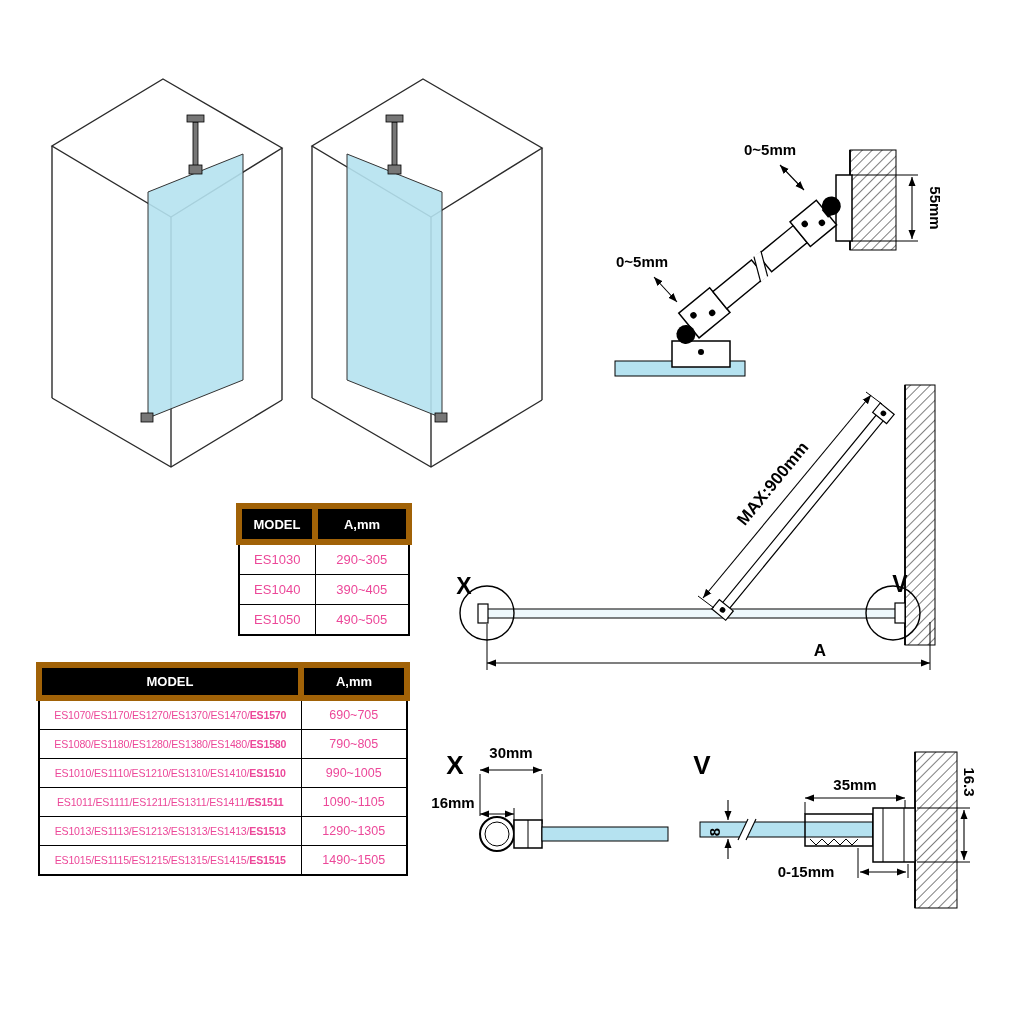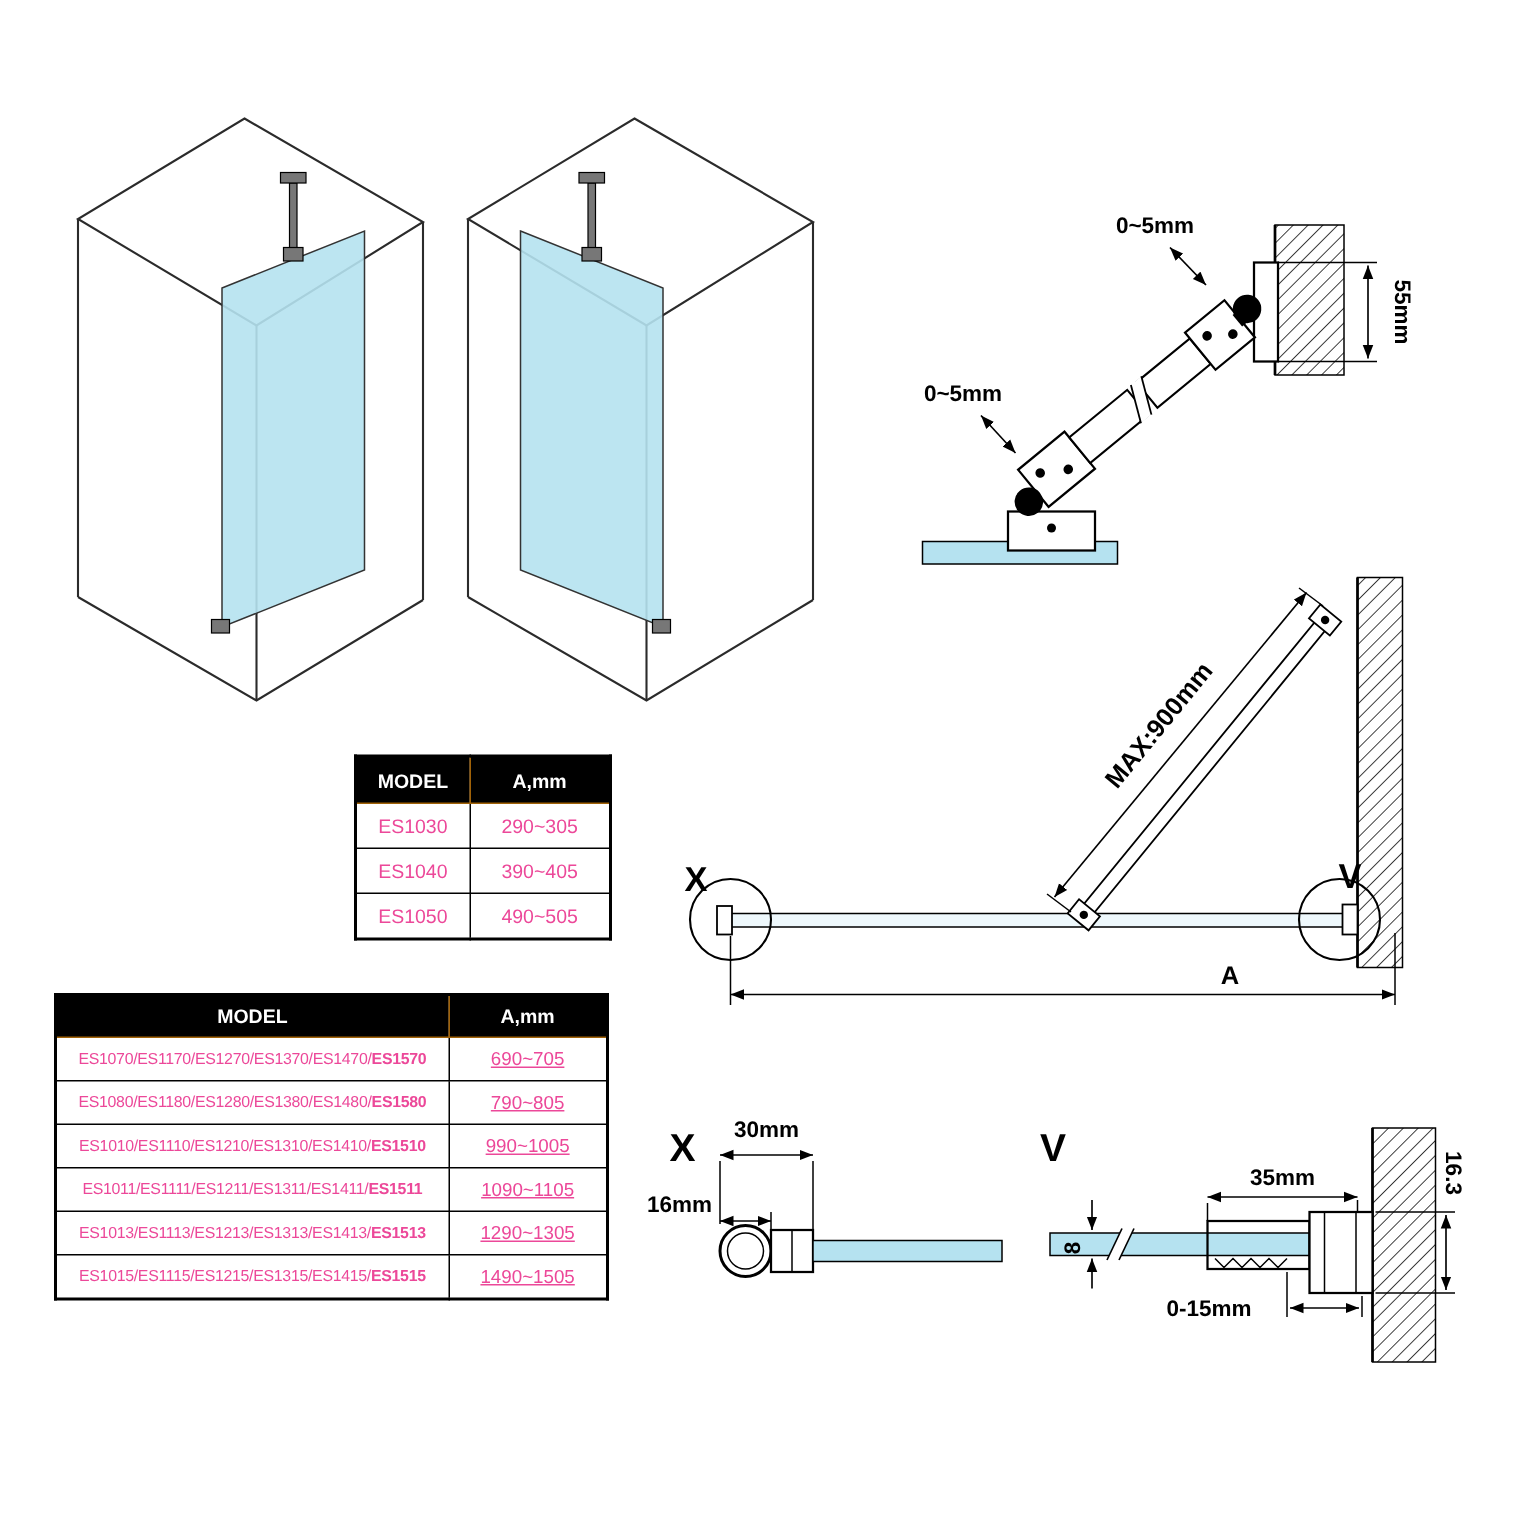--- a/index.html
+++ b/index.html
@@ -14,31 +14,31 @@
   .dim-txt{font-weight:bold;font-size:15px;}
   .dim-txt-lg{font-weight:bold;font-size:17px;}
   .marker-letter{font-weight:bold;font-size:26px;}
   .marker-letter-sm{font-weight:bold;font-size:23px;}
   .dline{stroke:#000;stroke-width:1.1;fill:none;}
   .ext{stroke:#000;stroke-width:1;fill:none;}
   .outline{stroke:#000;fill:#fff;}
   .frame{stroke:#2b2b2b;stroke-width:1.4;fill:none;}
   .fit{fill:#777;stroke:#000;stroke-width:0.8;}
   table.spec{border-collapse:collapse;position:absolute;table-layout:fixed;background:#fff;}
-  table.spec th{background:#000;color:#fff;font-weight:bold;border:1px solid #a16207;}
+  table.spec th{background:#000;color:#fff;font-weight:bold;border:6px solid #a16207;}
   table.spec th+th{border-left:1px solid #fff;text-align:center;}
   table.spec td{border:1px solid #000;text-align:center;vertical-align:middle;color:#ec4899;}
   #table-small{left:236px;top:503px;width:170px;border:2px solid #000;}
   #table-small th{height:28px;font-size:13px;}
   #table-small td{height:27px;font-size:13px;}
   #table-large{left:36px;top:662px;width:368px;border:2px solid #000;}
   #table-large th{height:25px;font-size:13px;}
   #table-large td{height:26px;}
   #table-large td.models{font-size:10.6px;letter-spacing:-0.2px;}
-  #table-large td.aval{font-size:12.5px;text-decoration:underline;}
+  #table-large td.aval{font-size:12.5px;}
   td .b{font-weight:bold;}
 </style>
 </head>
 <body>
 
 <div id="canvas">
 
   <svg id="iso" class="abs" width="520" height="420" viewBox="0 0 520 420">
     <g>
       <polygon class="frame" points="133,19 252,88 141,157 22,86"></polygon>

